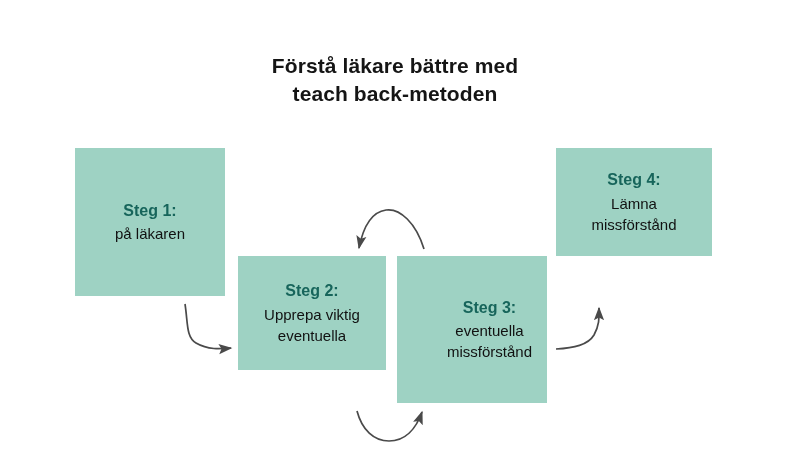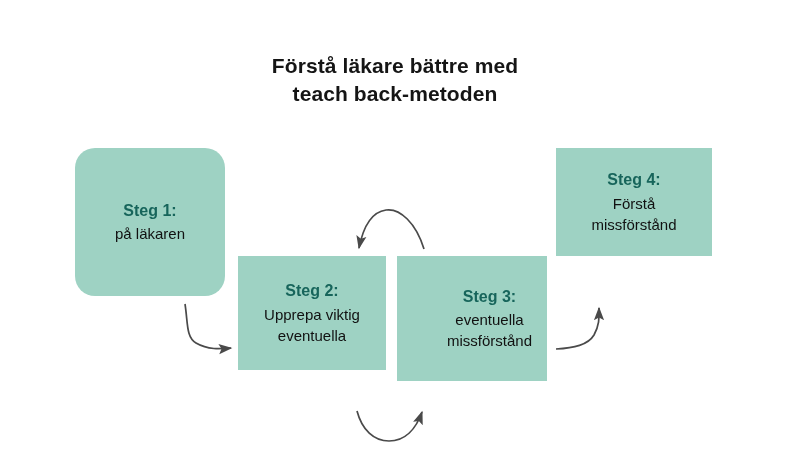--- a/index.html
+++ b/index.html
@@ -56,23 +56,23 @@
     line-height: 1.42;
     margin-bottom: 1px;
   }
   .step-body {
     font-size: 15px;
     color: #111111;
     line-height: 1.4;
   }
   .step-body .line { display: block; }
 
-  #box1 { left: 75px;  top: 128px; width: 150px; height: 148px; border-radius: 20px; }
+  #box1 { left: 75px;  top: 128px; width: 150px; height: 148px; }
   #box2 { left: 238px; top: 236px; width: 148px; height: 114px; text-align: center; }
-  #box3 { left: 397px; top: 236px; width: 150px; height: 125px; padding-left: 41px; }
+  #box3 { left: 397px; top: 236px; width: 150px; height: 147px; padding-left: 41px; }
   #box4 { left: 556px; top: 128px; width: 156px; height: 108px; }
 
   
   #box2 .inner, #box3 .inner, #box1 .inner, #box4 .inner { width: 100%; }
 
   
   #arrows {
     position: absolute;
     left: 0;
     top: 0;
@@ -141,19 +141,19 @@
         <span class="line">eventuella</span>
         <span class="line">missförstånd</span>
       </div>
     </div>
   </div>
 
   <div class="step-box" id="box4">
     <div class="inner">
       <div class="step-head">Steg 4:</div>
       <div class="step-body">
-        <span class="line">Förstå</span>
+        <span class="line">Lämna</span>
         <span class="line">missförstånd</span>
       </div>
     </div>
   </div>
 
 </div>
 
 </body></html>

